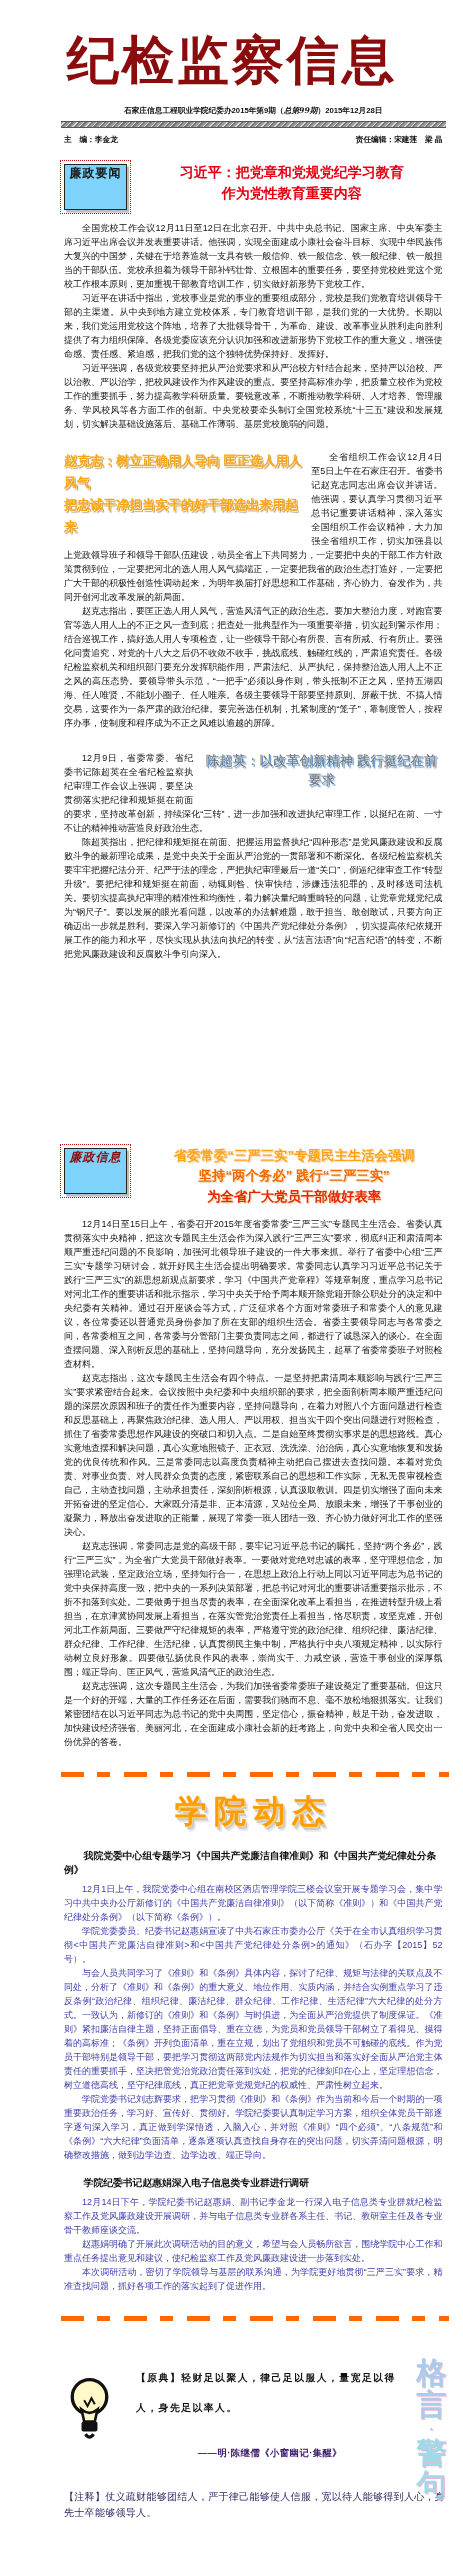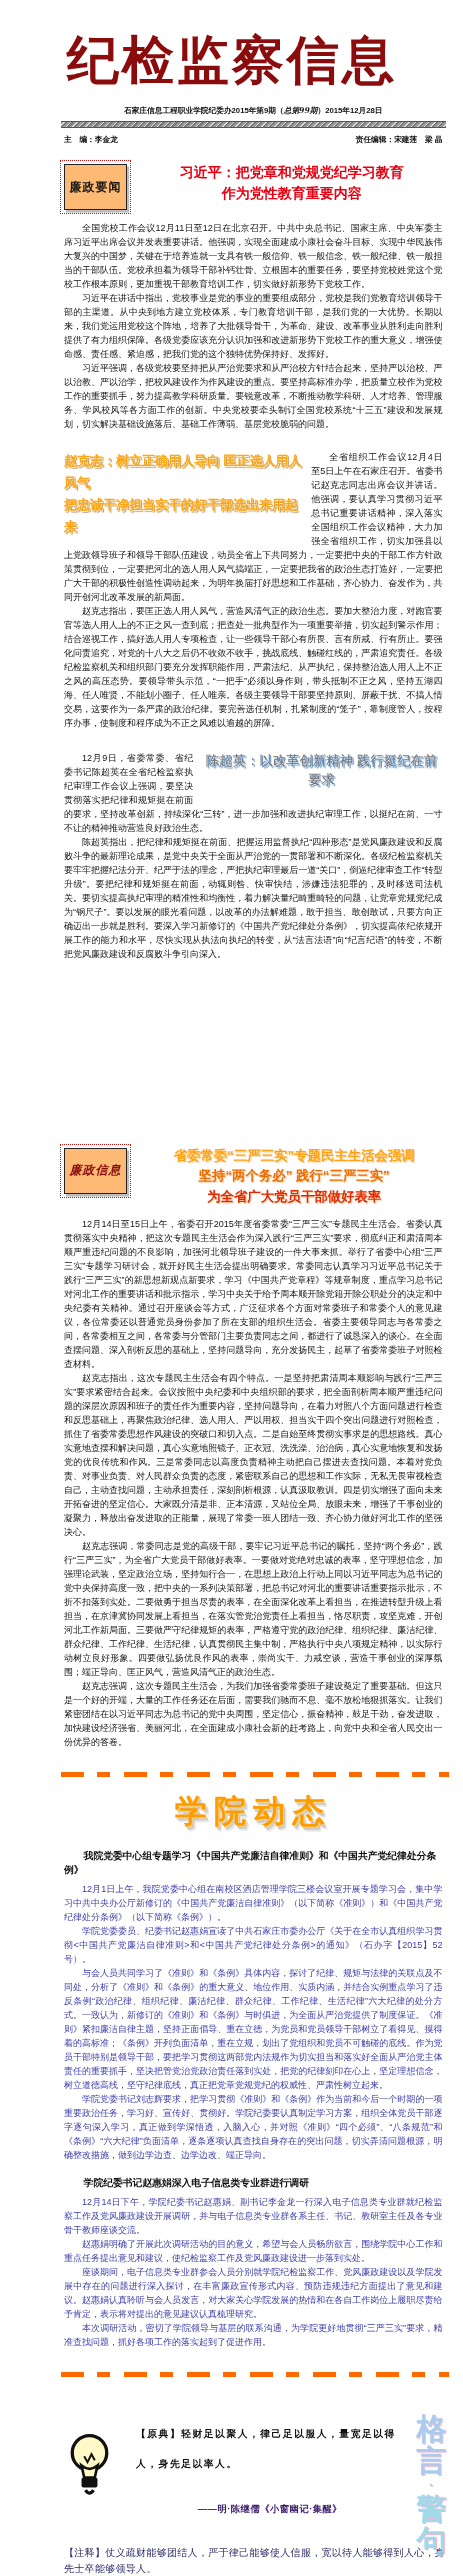--- a/index.html
+++ b/index.html
@@ -15,22 +15,22 @@
         background:repeating-linear-gradient(135deg,#9a9a9a 0 2.1px,#d9d9d9 2.1px 3.1px,#787878 3.1px 4.6px);}
   .editors-line{display:flex;justify-content:space-between;margin:6.2px 21.6px 0 64px;
                 font-size:7.7px;font-weight:700;}
   
   .bt{margin:0 21.6px 0 64px;font-size:9px;line-height:14px;text-align:justify;
       text-indent:2em;color:#131313;}
   .bt+.bt{margin-top:0;}
   
   .sec-head{margin:17.5px 21.6px 0 64px;display:flow-root;}
   .label-box{float:left;width:61px;height:44px;margin:2.1px 13.4px 3.1px 0;position:relative;
-             background:#fdba74;border:0.5px solid #222;box-shadow:2.1px 2.6px 0 #bdbdbd;
-             display:flex;align-items:center;justify-content:center;}
+             background:#7dd3fc;border:0.5px solid #222;box-shadow:2.1px 2.6px 0 #bdbdbd;
+             display:flex;justify-content:center;}
   .label-box::before{content:"";position:absolute;inset:-5.2px;border:1.5px dotted #c41212;}
   .label-inner{font-size:12px;font-weight:700;letter-spacing:1px;color:#161616;}
   .label-inner.red-italic{color:#8a0c0c;font-style:italic;font-weight:800;}
   .red-title{margin:0 0 0 77px;text-align:center;font-size:14px;line-height:20.6px;font-weight:800;
              color:#e60012;}
   
   .art2{margin-top:19.6px;display:flow-root;}
   .orange3d{float:left;width:238px;margin:0 9.3px 3.1px 64px;font-size:13px;line-height:22px;
             font-weight:800;color:#ffa413;
             text-shadow:0.5px 0.5px 0 #fff3d6,1px 1px 0 #c97f00,1.5px 1.5px 1px rgba(120,70,0,.45);}
@@ -154,21 +154,20 @@
       <p class="ct">12月1日上午，我院党委中心组在南校区酒店管理学院三楼会议室开展专题学习会，集中学习中共中央办公厅新修订的《中国共产党廉洁自律准则》（以下简称《准则》）和《中国共产党纪律处分条例》（以下简称《条例》）。</p>
       <p class="ct">学院党委委员、纪委书记赵惠娟宣读了中共石家庄市委办公厅《关于在全市认真组织学习贯彻&lt;中国共产党廉洁自律准则&gt;和&lt;中国共产党纪律处分条例&gt;的通知》（石办字【2015】52号）。</p>
       <p class="ct">与会人员共同学习了《准则》和《条例》具体内容，探讨了纪律、规矩与法律的关联点及不同处，分析了《准则》和《条例》的重大意义、地位作用、实质内涵，并结合实例重点学习了违反条例“政治纪律、组织纪律、廉洁纪律、群众纪律、工作纪律、生活纪律”六大纪律的处分方式。一致认为，新修订的《准则》和《条例》与时俱进，为全面从严治党提供了制度保证。《准则》紧扣廉洁自律主题，坚持正面倡导、重在立德，为党员和党员领导干部树立了看得见、摸得着的高标准；《条例》开列负面清单，重在立规，划出了党组织和党员不可触碰的底线。作为党员干部特别是领导干部，要把学习贯彻这两部党内法规作为切实担当和落实好全面从严治党主体责任的重要抓手，坚决把管党治党政治责任落到实处，把党的纪律刻印在心上，坚定理想信念，树立道德高线，坚守纪律底线，真正把党章党规党纪的权威性、严肃性树立起来。</p>
       <p class="ct">学院党委书记刘志辉要求，把学习贯彻《准则》和《条例》作为当前和今后一个时期的一项重要政治任务，学习好、宣传好、贯彻好。学院纪委要认真制定学习方案，组织全体党员干部逐字逐句深入学习，真正做到学深悟透，入脑入心，并对照《准则》“四个必须”、“八条规范”和《条例》“六大纪律”负面清单，逐条逐项认真查找自身存在的突出问题，切实弄清问题根源，明确整改措施，做到边学边查、边学边改、端正导向。</p>
     </div>
 
     <div>
       <h4 class="c-head">学院纪委书记赵惠娟深入电子信息类专业群进行调研</h4>
       <p class="ct">12月14日下午，学院纪委书记赵惠娟、副书记李金龙一行深入电子信息类专业群就纪检监察工作及党风廉政建设开展调研，并与电子信息类专业群各系主任、书记、教研室主任及各专业骨干教师座谈交流。</p>
       <p class="ct">赵惠娟明确了开展此次调研活动的目的意义，希望与会人员畅所欲言，围绕学院中心工作和重点任务提出意见和建议，使纪检监察工作及党风廉政建设进一步落到实处。</p>
-      <p class="ct">座谈期间，电子信息类专业群参会人员分别就学院纪检监察工作、党风廉政建设以及学院发展中存在的问题进行深入探讨，在丰富廉政宣传形式内容、预防违规违纪方面提出了意见和建议。赵惠娟认真聆听与会人员发言，对大家关心学院发展的热情和在各自工作岗位上履职尽责给予肯定，表示将对提出的意见建议认真梳理研究。</p>
       <p class="ct">本次调研活动，密切了学院领导与基层的联系沟通，为学院更好地贯彻“三严三实”要求，精准查找问题，抓好各项工作的落实起到了促进作用。</p>
     </div>
   </section>
 
   <div class="dash-sep"></div>
 
   <section class="maxim">
     <div class="maxim-row">
       <svg class="bulb" width="47" height="73" viewBox="0 0 70 110" aria-hidden="true">
         <circle cx="35" cy="33" r="26" fill="#fff9c8" stroke="#111" stroke-width="5"></circle>

